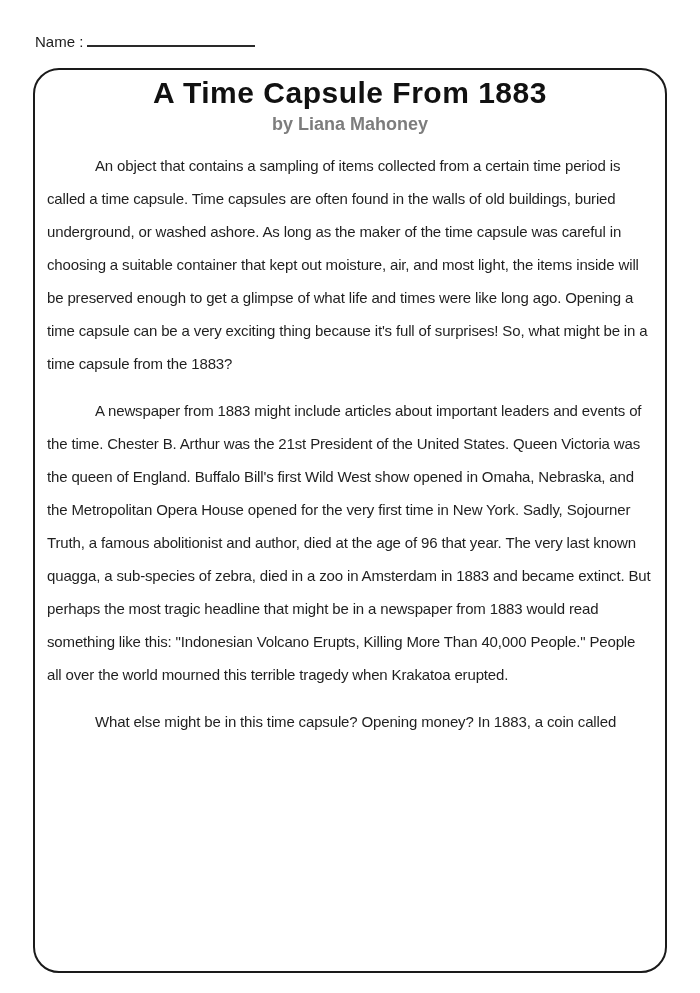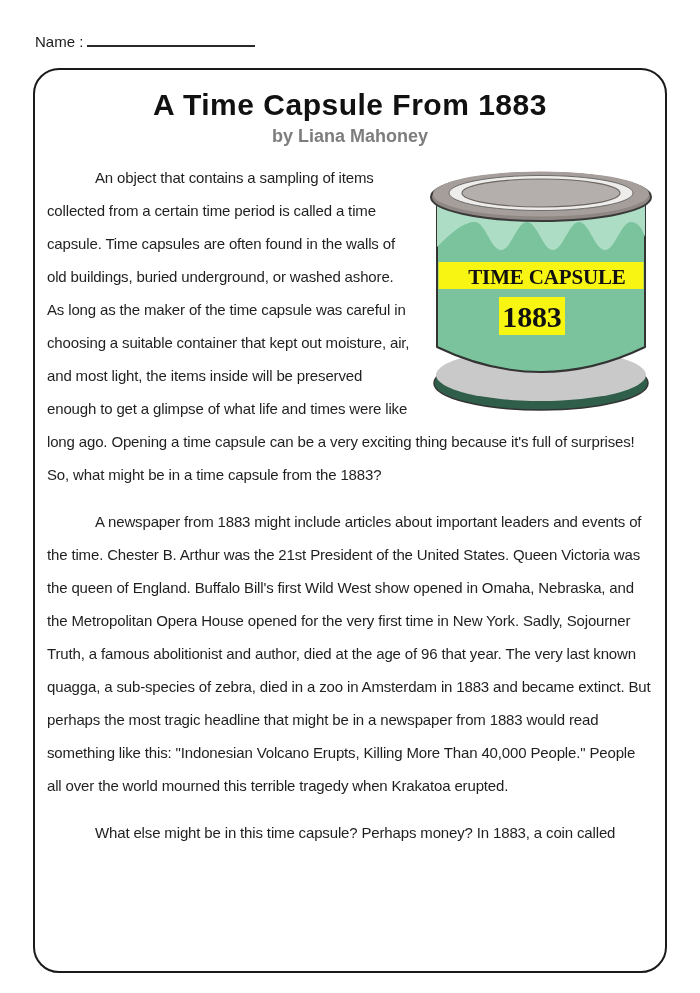--- a/index.html
+++ b/index.html
@@ -25,21 +25,21 @@
     height:15px;
     margin-left:4px;
   }
   .sheet{
     box-sizing:border-box;
     margin-left:33px;
     width:634px;
     height:905px;
     border:2px solid #1a1a1a;
     border-radius:26px;
-    padding:16px 12px 0 12px;
+    padding:4px 12px 0 12px;
     overflow:hidden;
   }
   .title{
     margin:2px 0 0 0;
     text-align:center;
     font-size:30px;
     font-weight:bold;
     color:#111111;
     letter-spacing:0.5px;
   }
@@ -82,51 +82,20 @@
     <span>Name :</span><span class="name-line"></span>
   </div>
 
   <div class="sheet">
 
     <h1 class="title">A Time Capsule From 1883</h1>
     <div class="byline">by Liana Mahoney</div>
 
     <div class="content">
 
-      <div class="capsule-figure">
-        <svg viewBox="0 0 232 248" xmlns="http://www.w3.org/2000/svg">
-
-          <ellipse cx="116" cy="216" rx="107" ry="27" stroke="#333333" stroke-width="1.5" fill="#2f5f4b"></ellipse>
-
-          <ellipse cx="116" cy="208" rx="105" ry="26" fill="#c9c9c9"></ellipse>
-
-          <path d="M12,34 L12,180 Q116,230 220,180 L220,34 Z" stroke="#333333" stroke-width="2" stroke-linejoin="round" fill="#7bc39d"></path>
-
-          <path d="M12,34 L220,34 L220,70
-                   C216,58 211,55 206,55
-                   C196,55 190,83 180,83
-                   C170,83 164,55 154,55
-                   C144,55 138,83 128,83
-                   C118,83 112,55 102,55
-                   C92,55 86,83 76,83
-                   C66,83 60,55 50,55
-                   C40,55 30,62 12,80 Z" fill="#addec5"></path>
-
-          <rect x="13.5" y="95" width="205" height="27" fill="#f8f513"></rect>
-          <text class="can-label" x="122" y="116.5" font-size="21" text-anchor="middle" fill="#111111">TIME CAPSULE</text>
-
-          <rect x="74" y="130" width="66" height="38" fill="#f8f513"></rect>
-          <text class="can-label" x="107" y="160" font-size="30" text-anchor="middle" fill="#111111">1883</text>
-
-          <ellipse cx="116" cy="30" rx="110" ry="24" stroke="#3a3a3a" stroke-width="2" fill="#8e8784"></ellipse>
-          <ellipse cx="116" cy="27" rx="108" ry="22.5" fill="#a59e9a"></ellipse>
-          <ellipse cx="116" cy="26" rx="92" ry="17.5" stroke="#555555" stroke-width="0.8" fill="#efedeb"></ellipse>
-          <ellipse cx="116" cy="26" rx="79" ry="14" stroke="#6e6763" stroke-width="1.2" fill="#b4afac"></ellipse>
-        </svg>
-      </div>
 
       <p>An object that contains a sampling of items collected from a certain time period is called a time capsule. Time capsules are often found in the walls of old buildings, buried underground, or washed ashore. As long as the maker of the time capsule was careful in choosing a suitable container that kept out moisture, air, and most light, the items inside will be preserved enough to get a glimpse of what life and times were like long ago. Opening a time capsule can be a very exciting thing because it's full of surprises! So, what might be in a time capsule from the 1883?</p>
       <p>A newspaper from 1883 might include articles about important leaders and events of the time. Chester B. Arthur was the 21st President of the United States. Queen Victoria was the queen of England. Buffalo Bill's first Wild West show opened in Omaha, Nebraska, and the Metropolitan Opera House opened for the very first time in New York. Sadly, Sojourner Truth, a famous abolitionist and author, died at the age of 96 that year. The very last known quagga, a sub-species of zebra, died in a zoo in Amsterdam in 1883 and became extinct. But perhaps the most tragic headline that might be in a newspaper from 1883 would read something like this: "Indonesian Volcano Erupts, Killing More Than 40,000 People." People all over the world mourned this terrible tragedy when Krakatoa erupted.</p>
-      <p>What else might be in this time capsule? Perhaps money? In 1883, a coin called</p>
+      <p>What else might be in this time capsule? Opening money? In 1883, a coin called</p>
 
     </div>
   </div>
 </div>
 
 </body></html>

